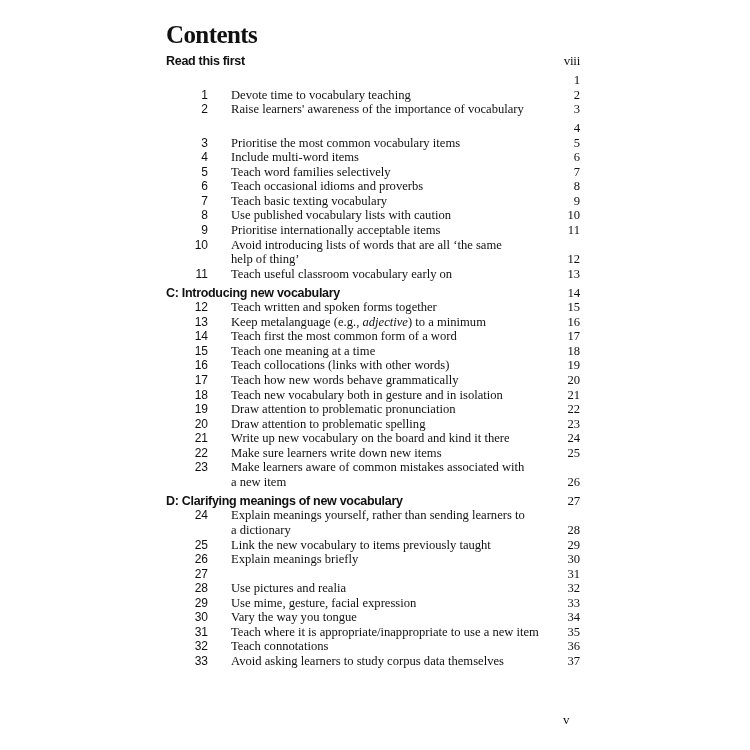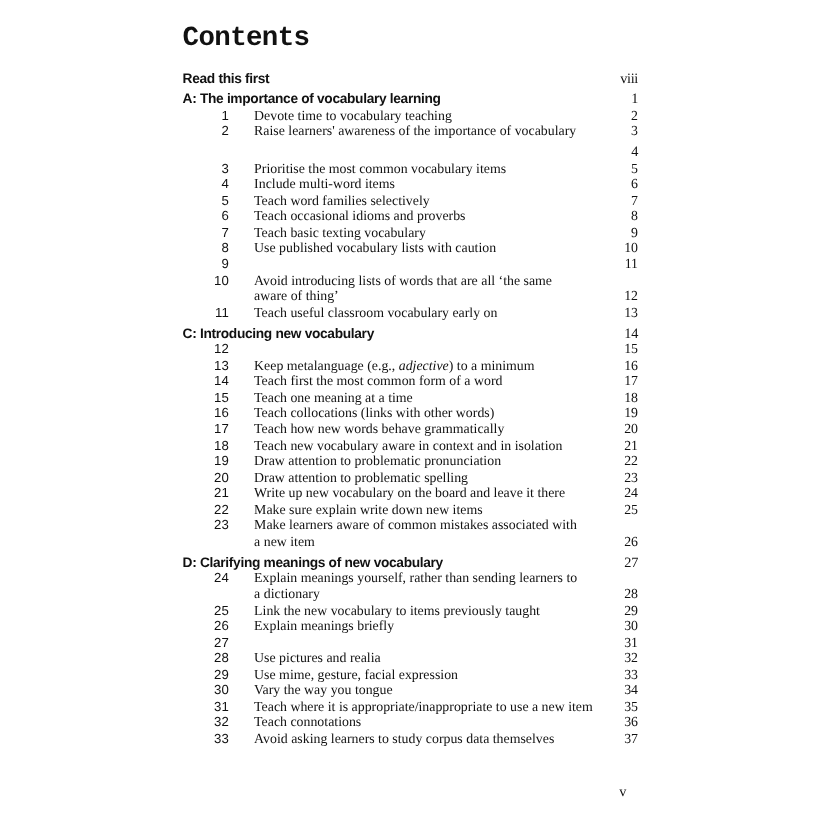--- a/index.html
+++ b/index.html
@@ -1,39 +1,39 @@
 <!DOCTYPE html>
 <html><head>
 <meta charset="utf-8">
 <style>
   html, body { margin: 0; padding: 0; background: #ffffff; }
   body { width: 750px; height: 750px; position: relative; overflow: hidden; color: #111; }
   .page { position: absolute; left: 166px; top: 20px; width: 414px; }
-  .title { font-family: Liberation Mono, monospace; font-weight: bold; font-size: 25px; letter-spacing: -0.6px; line-height: 30px; height: 30px; margin: 0; }
+  .title { font-family: Liberation Serif, serif; font-weight: bold; font-size: 25px; letter-spacing: -0.6px; line-height: 30px; height: 30px; margin: 0; }
   .row { position: relative; height: 14.55px; line-height: 14.55px; white-space: nowrap; }
   .sec { font-family: "Liberation Sans", sans-serif; font-weight: bold; font-size: 12.5px; letter-spacing: -0.3px; margin-top: 4.5px; }
   .sec .pg { font-family: "Liberation Serif", serif; font-weight: normal; font-size: 13px; }
   .item { font-family: "Liberation Serif", serif; font-size: 12.6px; }
   .num { position: absolute; left: 0; width: 42px; text-align: right; font-family: "Liberation Sans", sans-serif; font-size: 12px; }
   .txt { position: absolute; left: 65px; }
   .pg { position: absolute; right: 0; text-align: right; }
-  .first { margin-top: 14px; }
+  .first { margin-top: 4px; }
   .folio { position: absolute; left: 563px; top: 712px; font-family: "Liberation Serif", serif; font-size: 13px; }
 </style>
 </head>
 <body>
 
 <div class="page">
   <h1 class="title">Contents</h1>
   <div class="row sec first">
     <span>Read this first</span>
     <span class="pg">viii</span>
   </div>
   <div id="toc">
-      <div class="row sec"><span>A: The importance of vocabulary learning</span><span class="pg">1</span></div>
+      <div class="row sec"><span class="pg">1</span></div>
       <div class="row item">
         <span class="num">1</span>
         <span class="txt">Devote time to vocabulary teaching</span>
         <span class="pg">2</span>
       </div>
       <div class="row item">
         <span class="num">2</span>
         <span class="txt">Raise learners' awareness of the importance of vocabulary</span>
         <span class="pg">3</span>
       </div>
@@ -63,38 +63,40 @@
         <span class="txt">Teach basic texting vocabulary</span>
         <span class="pg">9</span>
       </div>
       <div class="row item">
         <span class="num">8</span>
         <span class="txt">Use published vocabulary lists with caution</span>
         <span class="pg">10</span>
       </div>
       <div class="row item">
         <span class="num">9</span>
+        <span class="txt">Prioritise internationally acceptable items</span>
         <span class="pg">11</span>
       </div>
       <div class="row item">
         <span class="num">10</span>
         <span class="txt">Avoid introducing lists of words that are all ‘the same</span>
       </div>
       <div class="row item">
-        <span class="txt">aware of thing’</span>
+        <span class="txt">help of thing’</span>
         <span class="pg">12</span>
       </div>
       <div class="row item">
         <span class="num">11</span>
         <span class="txt">Teach useful classroom vocabulary early on</span>
         <span class="pg">13</span>
       </div>
       <div class="row sec"><span>C: Introducing new vocabulary</span><span class="pg">14</span></div>
       <div class="row item">
         <span class="num">12</span>
+        <span class="txt">Teach written and spoken forms together</span>
         <span class="pg">15</span>
       </div>
       <div class="row item">
         <span class="num">13</span>
         <span class="txt">Keep metalanguage (e.g., <i>adjective</i>) to a minimum</span>
         <span class="pg">16</span>
       </div>
       <div class="row item">
         <span class="num">14</span>
         <span class="txt">Teach first the most common form of a word</span>
@@ -110,41 +112,41 @@
         <span class="txt">Teach collocations (links with other words)</span>
         <span class="pg">19</span>
       </div>
       <div class="row item">
         <span class="num">17</span>
         <span class="txt">Teach how new words behave grammatically</span>
         <span class="pg">20</span>
       </div>
       <div class="row item">
         <span class="num">18</span>
-        <span class="txt">Teach new vocabulary aware in context and in isolation</span>
+        <span class="txt">Teach new vocabulary both in gesture and in isolation</span>
         <span class="pg">21</span>
       </div>
       <div class="row item">
         <span class="num">19</span>
         <span class="txt">Draw attention to problematic pronunciation</span>
         <span class="pg">22</span>
       </div>
       <div class="row item">
         <span class="num">20</span>
         <span class="txt">Draw attention to problematic spelling</span>
         <span class="pg">23</span>
       </div>
       <div class="row item">
         <span class="num">21</span>
-        <span class="txt">Write up new vocabulary on the board and leave it there</span>
+        <span class="txt">Write up new vocabulary on the board and kind it there</span>
         <span class="pg">24</span>
       </div>
       <div class="row item">
         <span class="num">22</span>
-        <span class="txt">Make sure explain write down new items</span>
+        <span class="txt">Make sure learners write down new items</span>
         <span class="pg">25</span>
       </div>
       <div class="row item">
         <span class="num">23</span>
         <span class="txt">Make learners aware of common mistakes associated with</span>
       </div>
       <div class="row item">
         <span class="txt">a new item</span>
         <span class="pg">26</span>
       </div>

